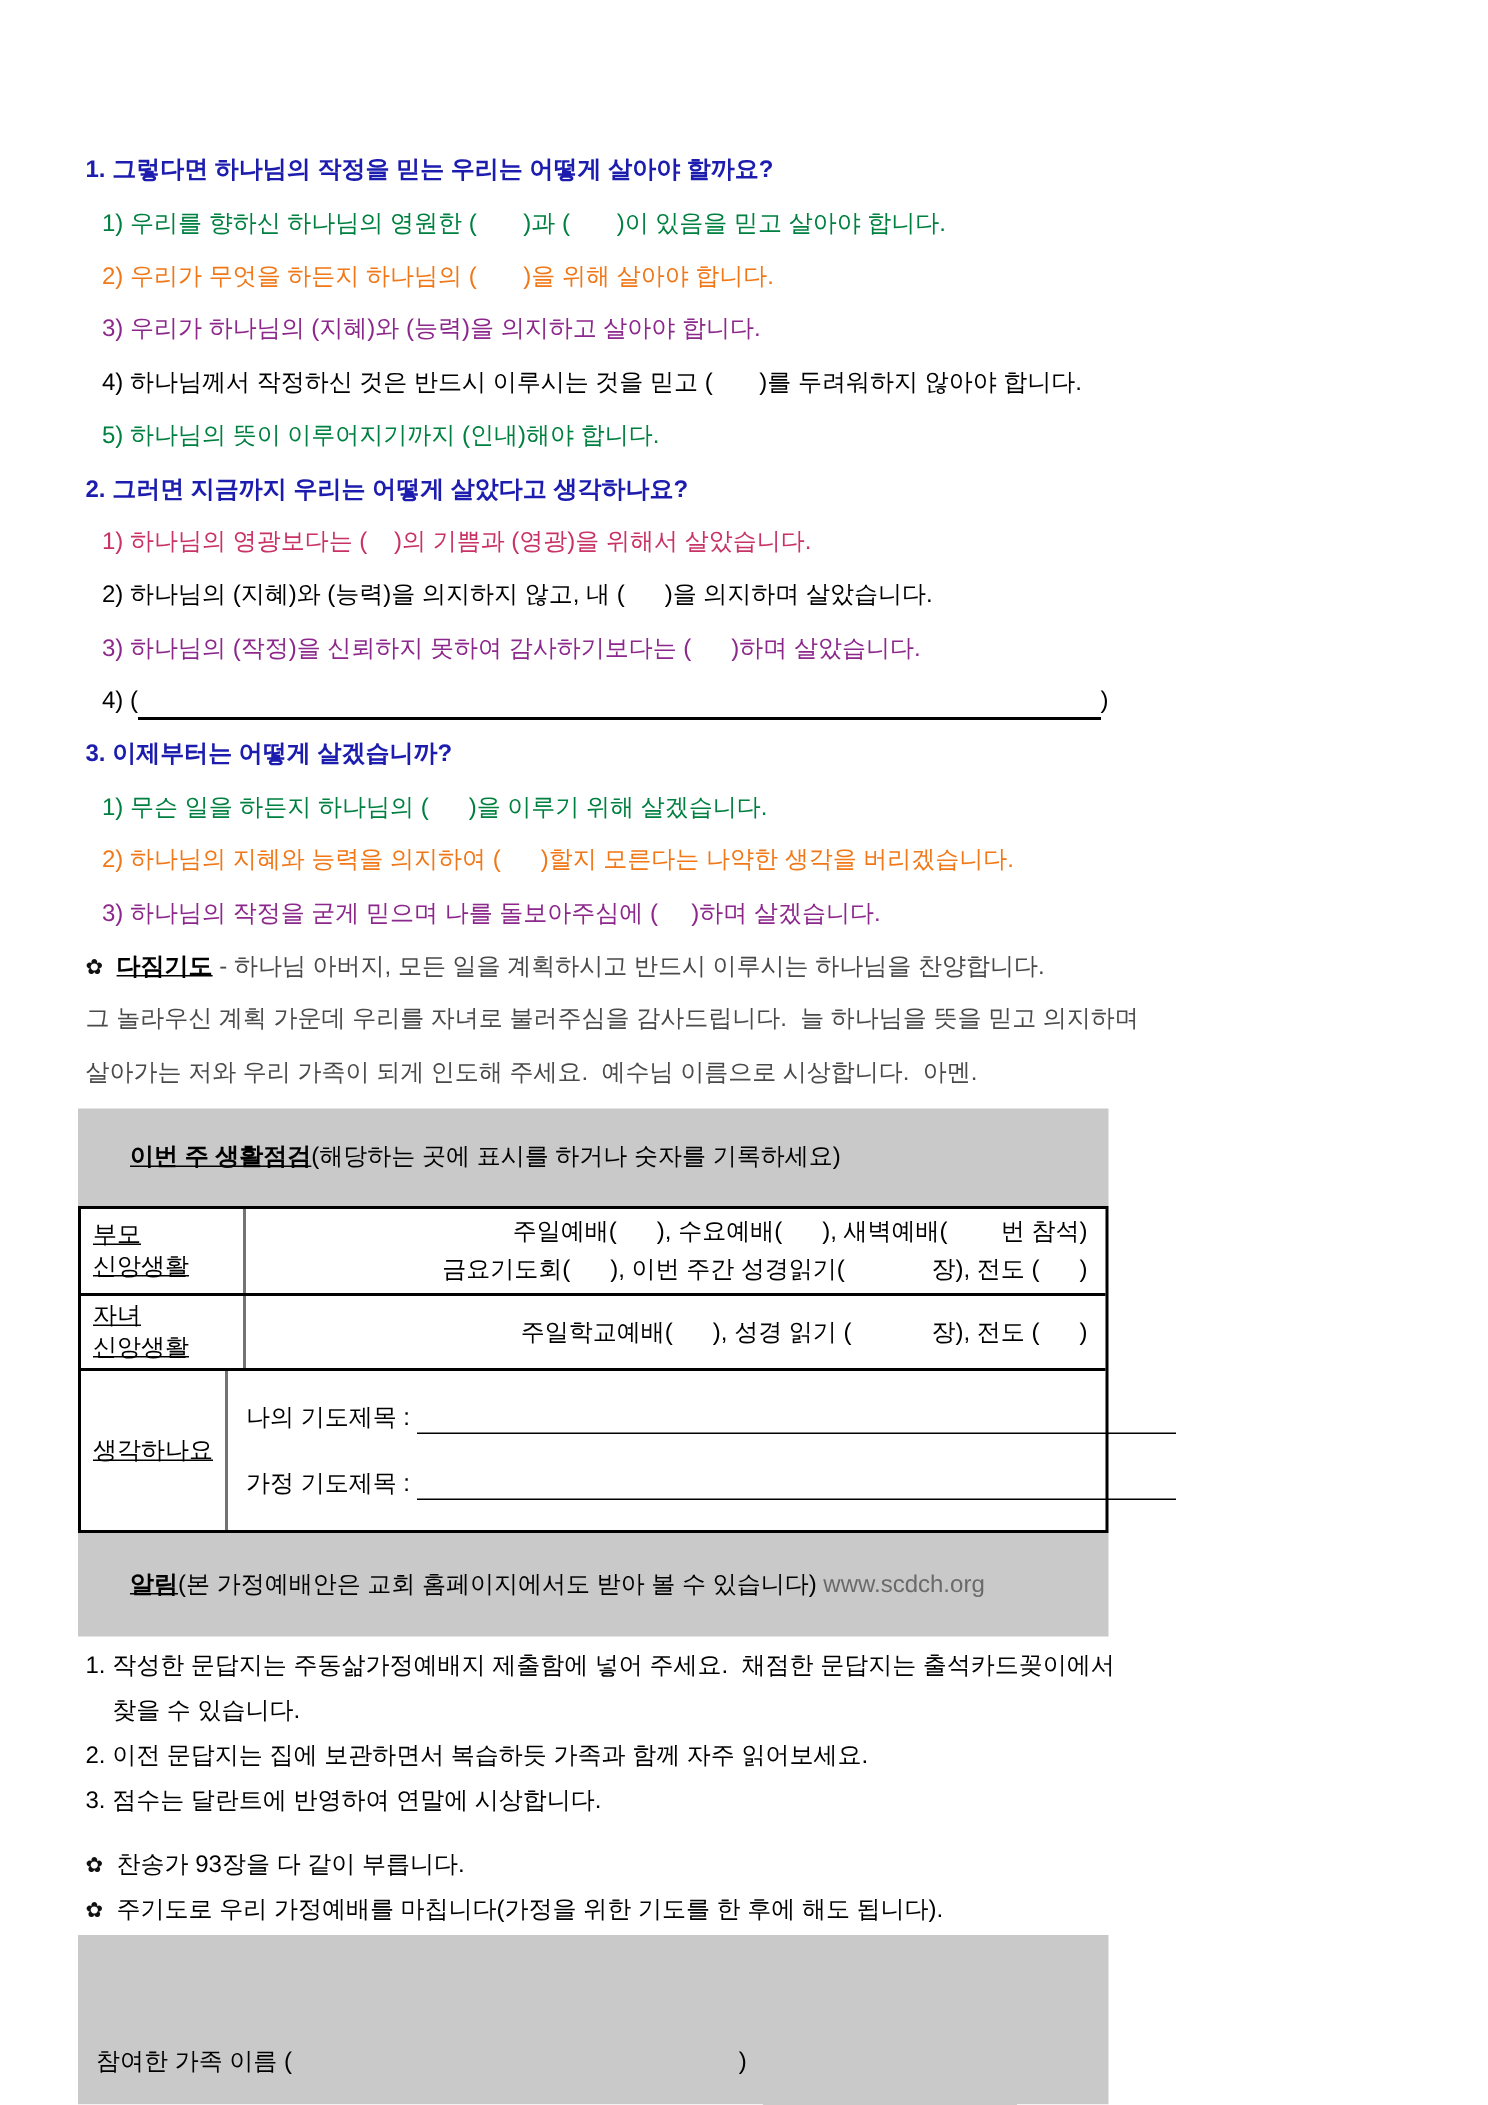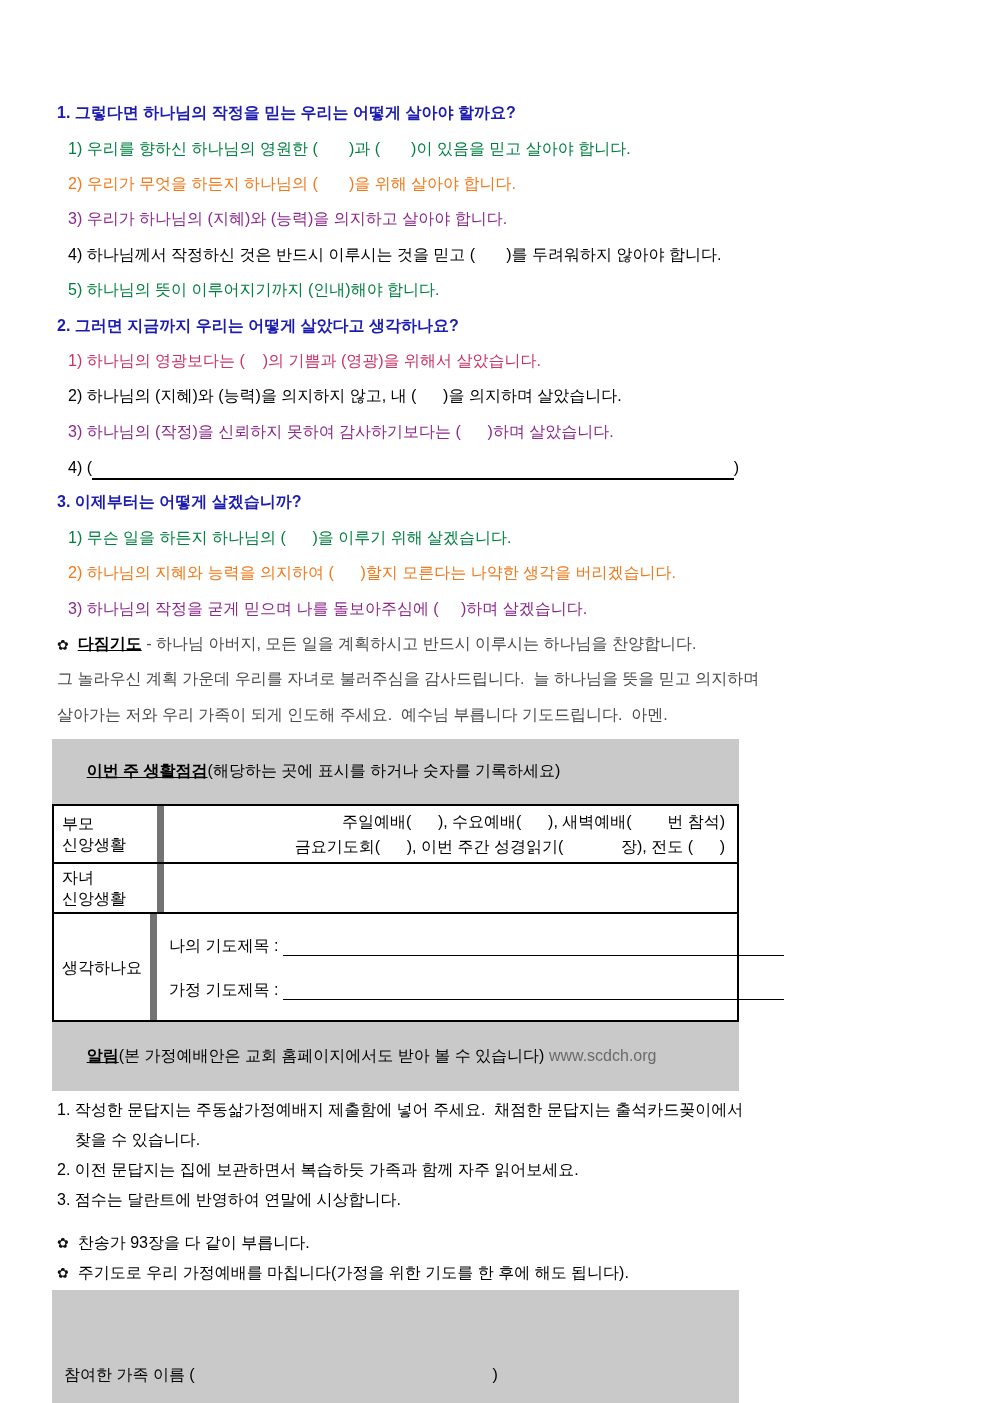--- a/index.html
+++ b/index.html
@@ -47,24 +47,24 @@
   }
   .band-check { margin-top:6px; padding:4px 8px; }
   .band-notice { padding:6px 8px; }
   .band-bottom { margin-top:2px; padding:7px 12px; line-height:31px; }
   
   .tbl { border:2px solid #000; }
   .tr { display:flex; align-items:stretch; }
   .tr + .tr { border-top:2px solid #000; }
   .td-label {
     width:110px;
-    border-right:7px solid #737373;
+    border-right:2px solid #737373;
     padding:3px 8px;
     display:flex; flex-direction:column; justify-content:center;
-    font-size:16px; line-height:21px; white-space:pre;
+    font-size:16px; line-height:21px; white-space:pre;text-decoration:underline;
   }
   .td-main {
     flex:1;
     padding:3px 12px;
     display:flex; flex-direction:column; justify-content:center;
     white-space:pre; font-size:16px; line-height:25px;text-align:right;
   }
   .r1 { min-height:54px; }
   .r2 { min-height:44px; }
   .r3 { min-height:108px; }
@@ -100,41 +100,44 @@
     <div class="line indent c-green">1) 무슨 일을 하든지 하나님의 (      )을 이루기 위해 살겠습니다.</div>
     <div class="line indent c-orange">2) 하나님의 지혜와 능력을 의지하여 (      )할지 모른다는 나약한 생각을 버리겠습니다.</div>
     <div class="line indent c-purple">3) 하나님의 작정을 굳게 믿으며 나를 돌보아주심에 (     )하며 살겠습니다.</div>
 
     <div class="line">
       <span class="bullet">✿</span>
       <span class="bold">다짐기도</span>
       <span class="c-soft"> - 하나님 아버지, 모든 일을 계획하시고 반드시 이루시는 하나님을 찬양합니다.</span>
     </div>
     <div class="line c-soft">그 놀라우신 계획 가운데 우리를 자녀로 불러주심을 감사드립니다.  늘 하나님을 뜻을 믿고 의지하며</div>
-    <div class="line c-soft">살아가는 저와 우리 가족이 되게 인도해 주세요.  예수님 부릅니다 기도드립니다.  아멘.</div>
+    <div class="line c-soft">살아가는 저와 우리 가족이 되게 인도해 주세요.  예수님 이름으로 시상합니다.  아멘.</div>
   </div>
 
   <div style="padding:0 45px 0 52px;">
 
     <div class="band band-check">
       <span class="bold">이번 주 생활점검</span><span>(해당하는 곳에 표시를 하거나 숫자를 기록하세요)</span>
     </div>
 
     <div class="tbl">
       <div class="tr r1">
         <div class="td-label">부모
 신앙생활</div>
         <div class="td-main">
           <span>주일예배(      ), 수요예배(      ), 새벽예배(        번 참석)</span>
           <span>금요기도회(      ), 이번 주간 성경읽기(             장), 전도 (      )</span>
         </div>
       </div>
       <div class="tr r2">
         <div class="td-label">자녀
 신앙생활</div>
+        <div class="td-main">
+          <span>주일학교예배(      ), 성경 읽기 (            장), 전도 (      )</span>
+        </div>
       </div>
       <div class="tr r3">
         <div class="td-label">생각하나요</div>
         <div class="td-main">
           <div class="pray-line">
             <span>나의 기도제목 : </span>
             <span class="u-mid"></span>
           </div>
           <div class="pray-line">
             <span>가정 기도제목 : </span>

